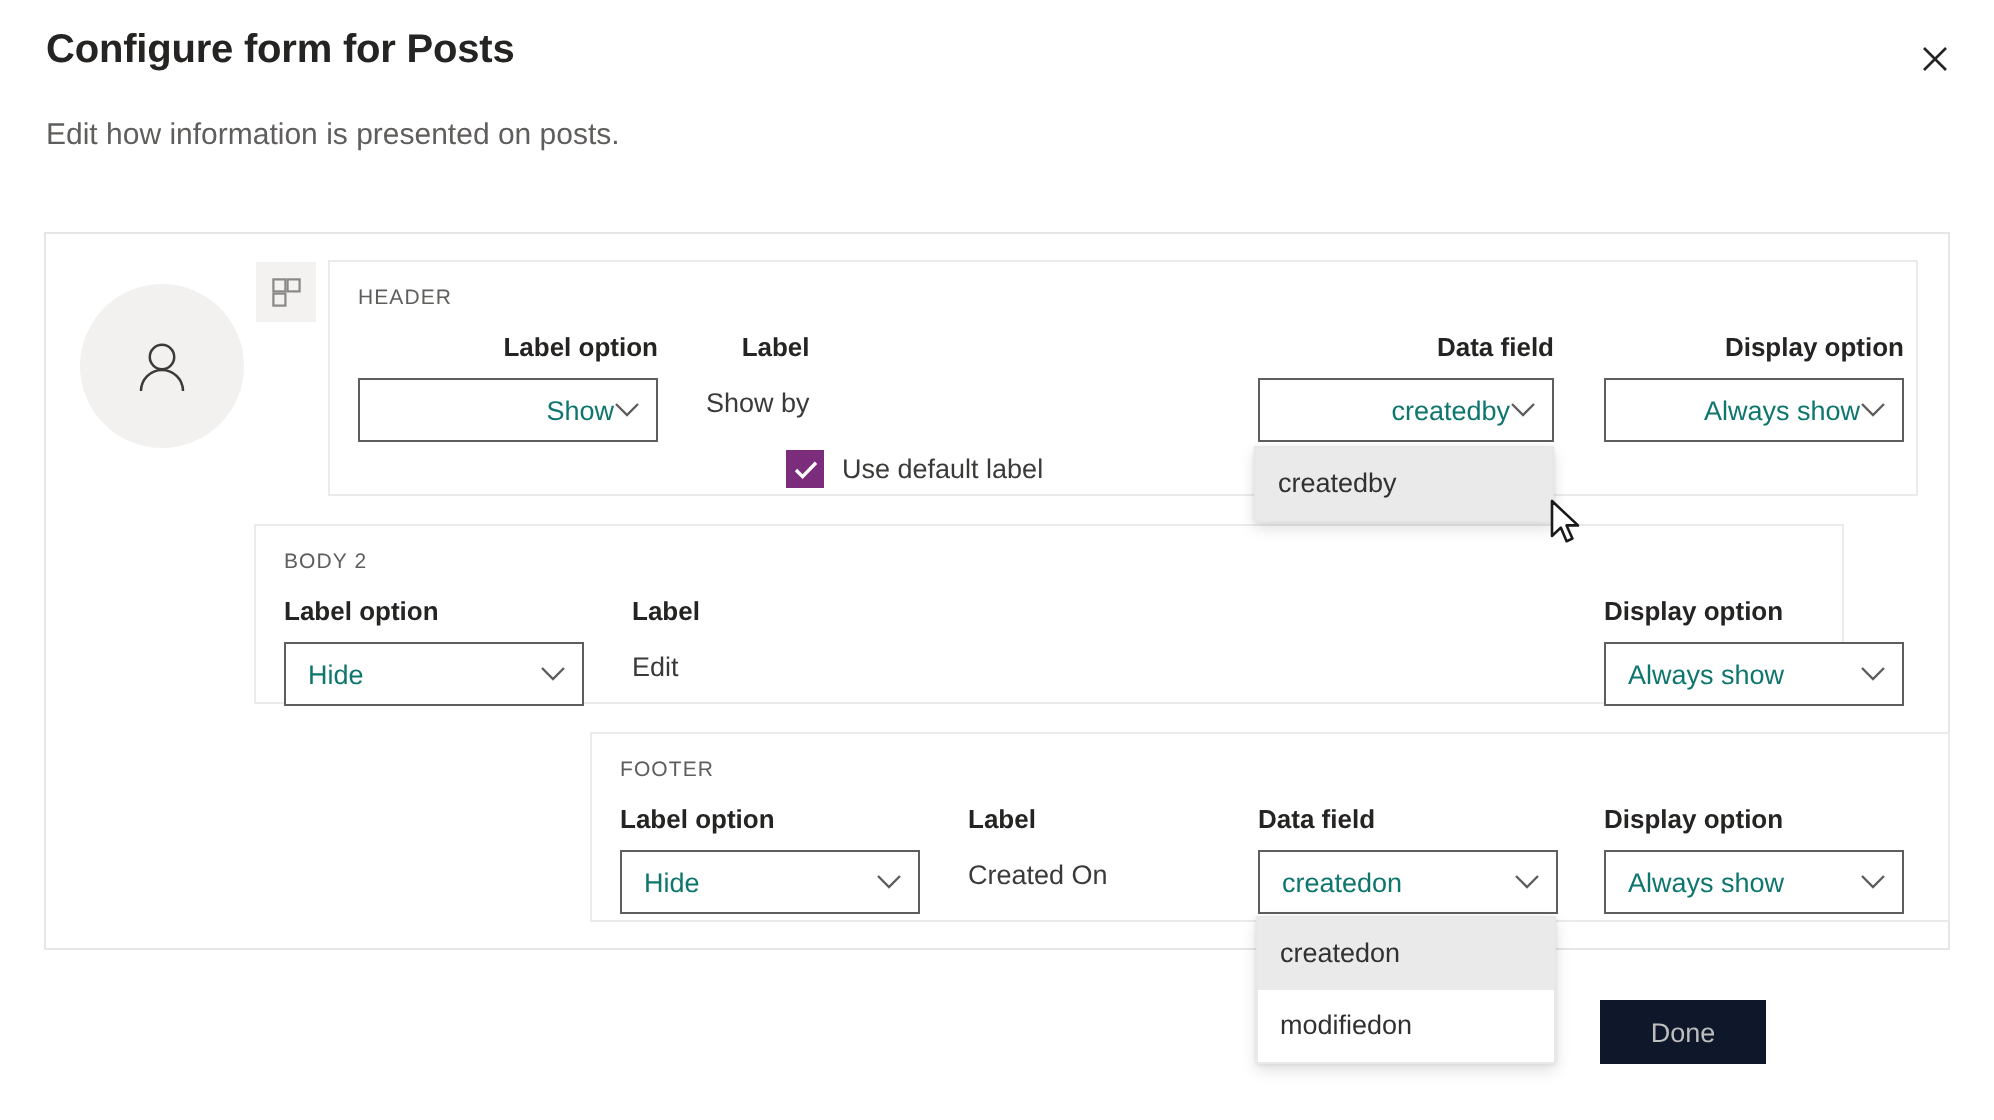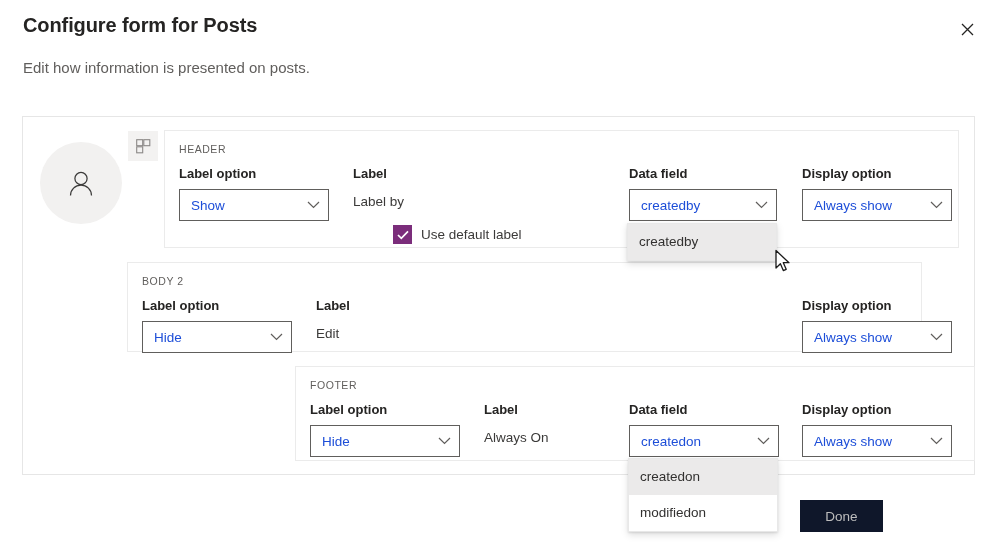--- a/index.html
+++ b/index.html
@@ -54,21 +54,21 @@
     background: #f3f2f1;
     display: flex; align-items: center; justify-content: center;
   }
 
   
   .section {
     position: absolute;
     border: 1px solid #ebebeb;
     background: #fff;
   }
-  #sec-header { left: 141px; top: 13px;  width: 795px; height: 118px; }
+  #sec-header { left: 141px; top: 13px;  width: 795px; height: 118px; text-align: right; }
   #sec-body2  { left: 104px; top: 145px; width: 795px; height: 90px;  }
   #sec-footer { left: 272px; top: 249px; width: 680px; height: 95px;  }
 
   .sec-kicker {
     position: absolute; left: 14px; top: 12px;
     font-size: 10.5px; letter-spacing: 0.55px;
     color: #605e5c; font-weight: 400;
   }
 
   .field { position: absolute; top: 35px; }
@@ -85,21 +85,21 @@
   .combo {
     position: relative;
     height: 32px;
     border: 1px solid #605e5c;
     background: #fff;
     display: flex; align-items: center;
     padding: 0 8px 0 11px;
     cursor: pointer;
   }
   .combo .val {
-    font-size: 13.5px; color: #1d4ed8;
+    font-size: 13.5px; color: #0f766e;
     flex: 1; white-space: nowrap; overflow: hidden;
   }
   .chev { flex: none; color: #605e5c; display:block; }
 
   
   .dropdown {
     position: absolute;
     background: #fff;
     border: 1px solid #e8e8e8;
     box-shadow: 0 3.2px 7.2px rgba(0,0,0,0.13), 0 0.6px 1.8px rgba(0,0,0,0.10);
@@ -185,21 +185,21 @@
         <div class="combo" style="width:150px;">
           <span class="val">Show</span>
           <svg class="chev" width="13" height="8" viewBox="0 0 13 8">
             <path d="M1 1 L6.5 6.5 L12 1" fill="none" stroke="#605e5c" stroke-width="1.2"></path>
           </svg>
         </div>
       </div>
 
       <div class="field" style="left:188px;">
         <span class="field-label">Label</span>
-        <div class="field-static">Label by</div>
+        <div class="field-static">Show by</div>
       </div>
 
       <div class="chk-row" style="left:188px; top:94px;">
         <span class="chk-box">
           <svg width="12" height="10" viewBox="0 0 12 10">
             <path d="M1 5 L4.3 8.3 L11 1.4" fill="none" stroke="#ffffff" stroke-width="1.7"></path>
           </svg>
         </span>
         <span class="chk-label">Use default label</span>
       </div>
@@ -262,21 +262,21 @@
         <div class="combo" style="width:150px;">
           <span class="val">Hide</span>
           <svg class="chev" width="13" height="8" viewBox="0 0 13 8">
             <path d="M1 1 L6.5 6.5 L12 1" fill="none" stroke="#605e5c" stroke-width="1.2"></path>
           </svg>
         </div>
       </div>
 
       <div class="field" style="left:188px;">
         <span class="field-label">Label</span>
-        <div class="field-static">Always On</div>
+        <div class="field-static">Created On</div>
       </div>
 
       <div class="field" style="left:333px;">
         <span class="field-label">Data field</span>
         <div class="combo" style="width:150px;">
           <span class="val">createdon</span>
           <svg class="chev" width="13" height="8" viewBox="0 0 13 8">
             <path d="M1 1 L6.5 6.5 L12 1" fill="none" stroke="#605e5c" stroke-width="1.2"></path>
           </svg>
         </div>

